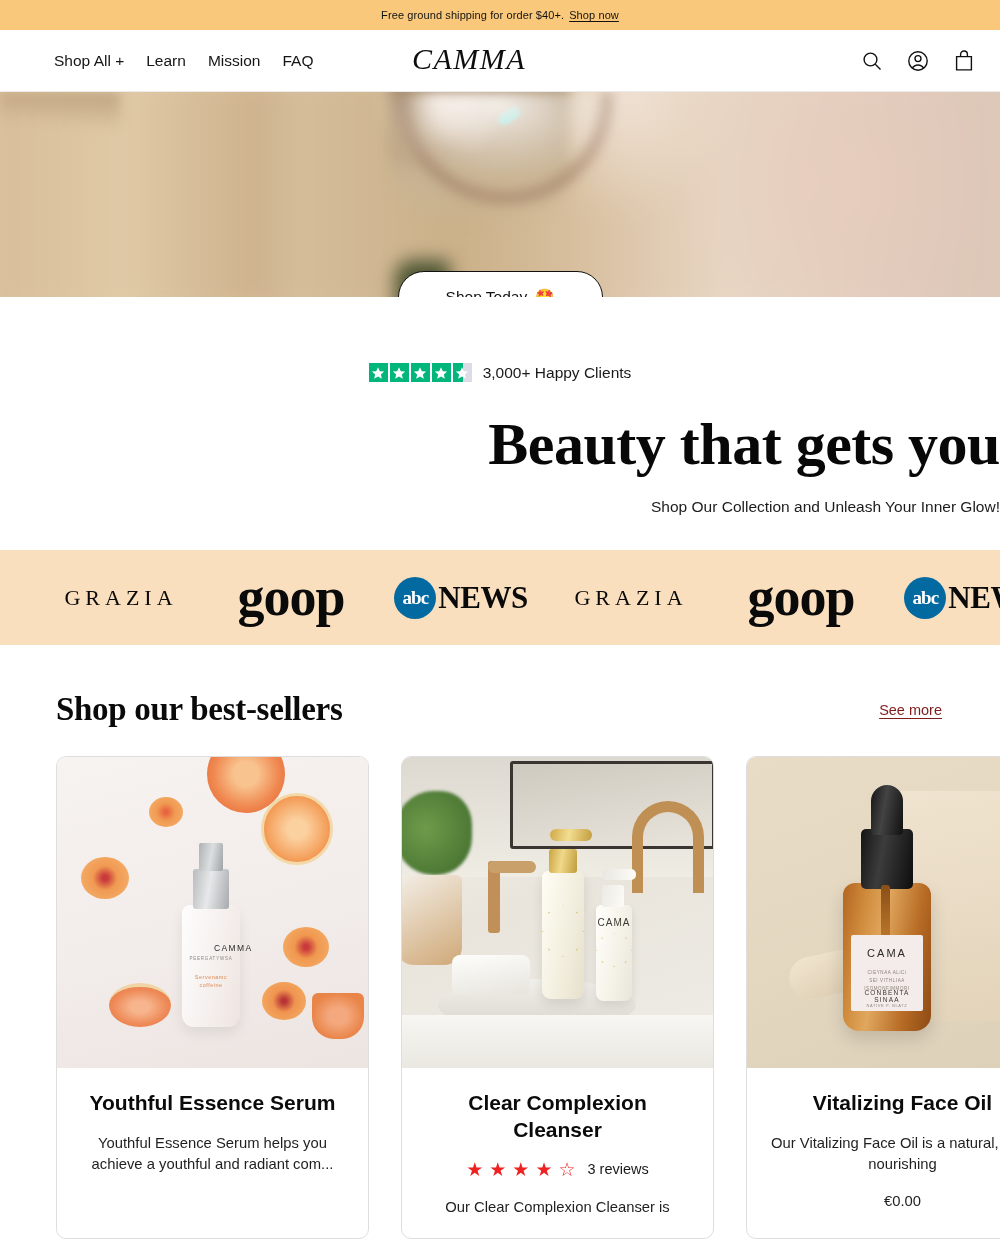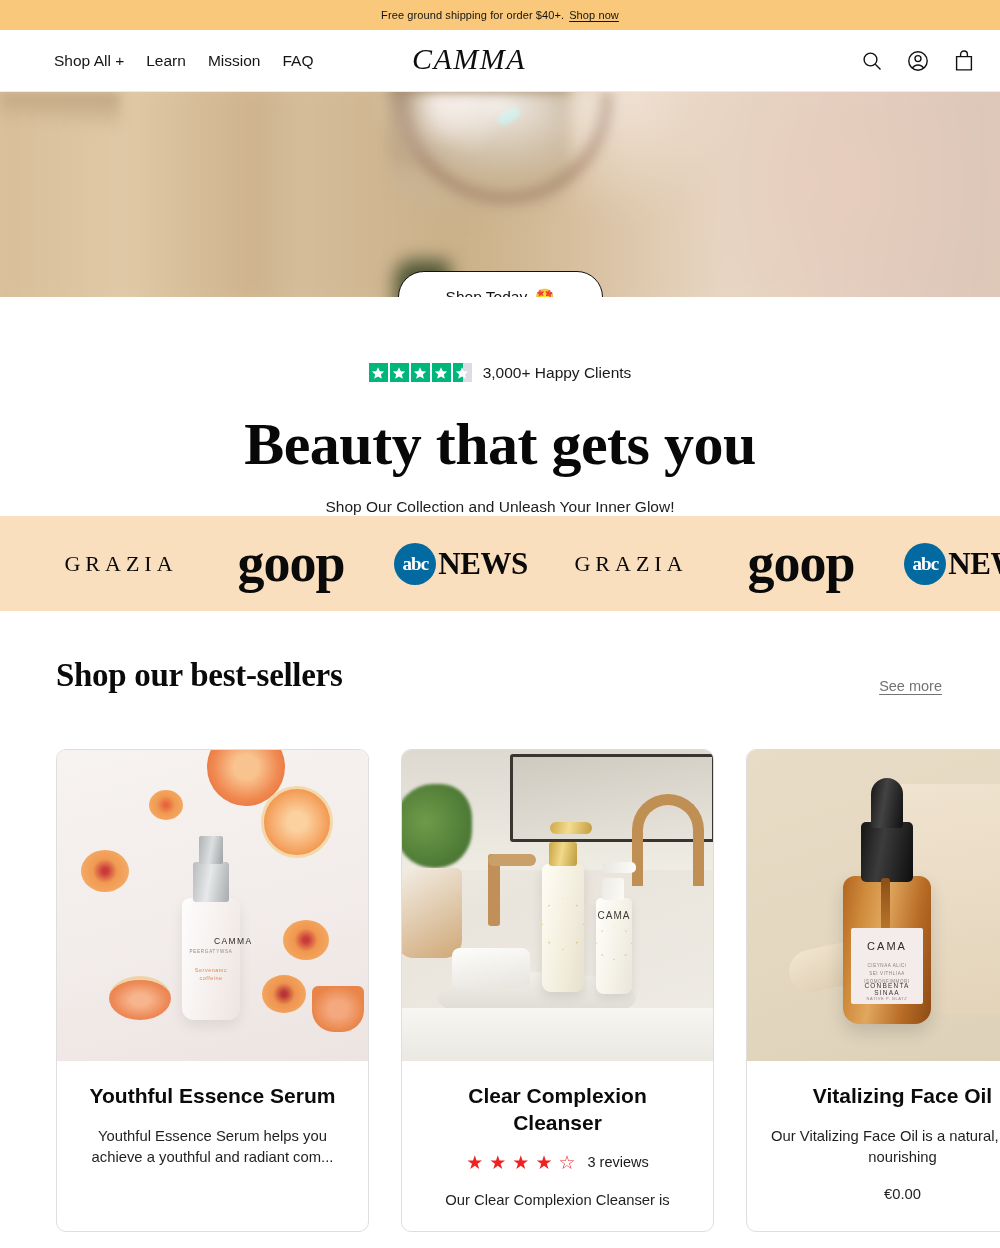--- a/index.html
+++ b/index.html
@@ -165,22 +165,23 @@
     justify-content: center;
     gap: 8px;
     font-size: 15.5px;
     color: #111111;
     cursor: pointer;
   }
 
   
   .valueprop {
     padding-top: 66px;
-    text-align: center;
+    text-align: right;
     background: #ffffff;
+    padding-bottom: 34px;
   }
   .rating-row {
     display: flex;
     align-items: center;
     justify-content: center;
     gap: 11px;
     margin-bottom: 30px;
   }
   .tp-stars { display: flex; gap: 2px; }
   .tp-star {
@@ -259,34 +260,34 @@
     font-weight: 700;
     letter-spacing: -.5px;
   }
 
   
   .section {
     padding: 46px 56px 0 56px;
   }
   .section-head {
     display: flex;
-    align-items: flex-end;
+    align-items: center;
     justify-content: space-between;
-    margin-bottom: 55px;
+    margin-bottom: 28px;
   }
   .section-title {
     font-family: "Liberation Serif", serif;
     font-weight: 700;
     font-size: 33px;
     letter-spacing: -.3px;
     color: #0a0a0a;
   }
   .see-more {
     font-size: 14.5px;
-    color: #737373;
+    color: #7f1d1d;
     text-decoration: underline;
     text-underline-offset: 3px;
     cursor: pointer;
     margin-right: 2px;
   }
 
   .cards {
     display: flex;
     gap: 32px;
   }

